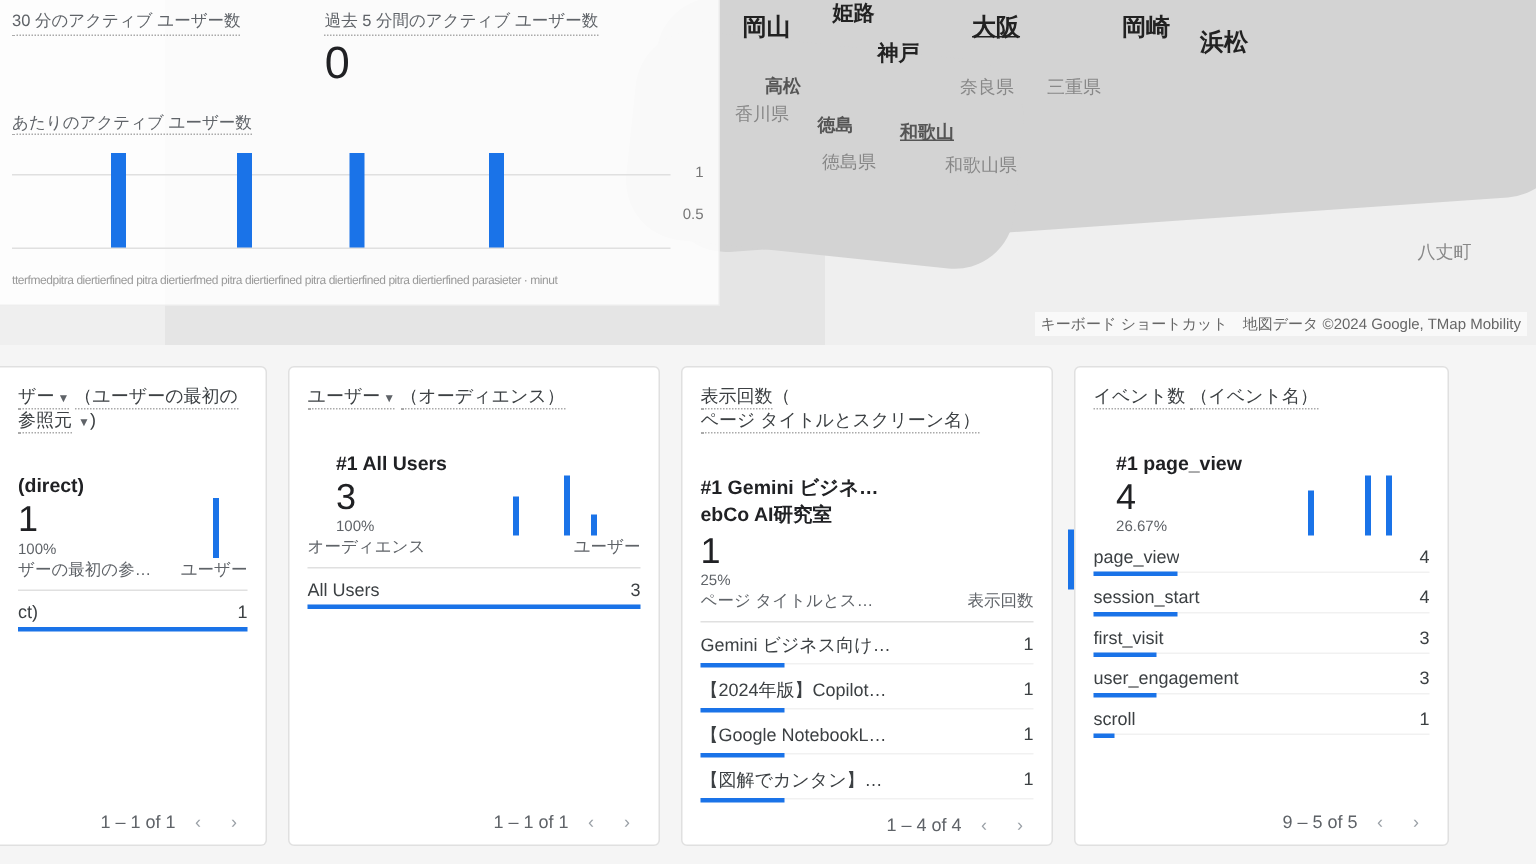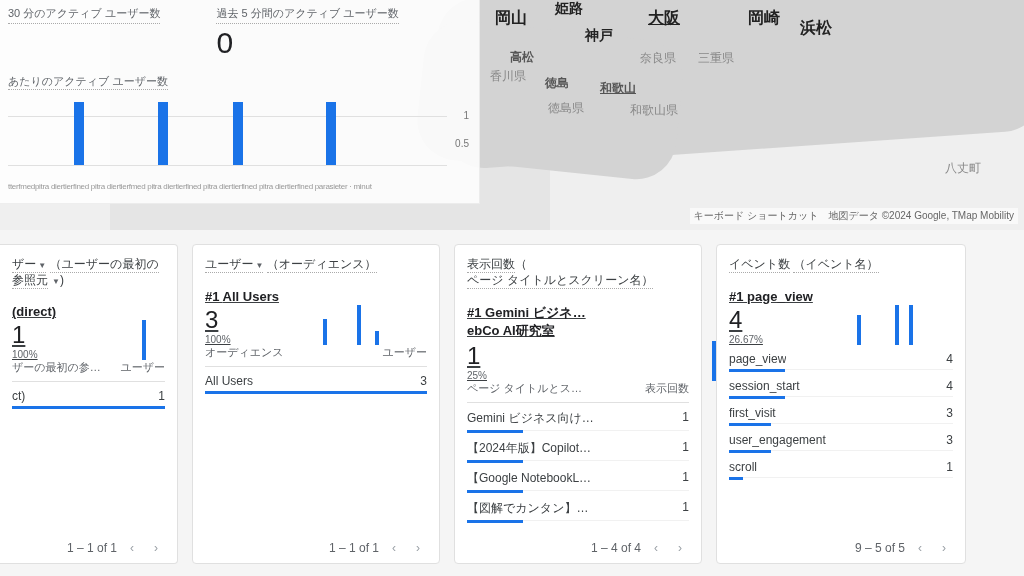--- a/index.html
+++ b/index.html
@@ -110,21 +110,21 @@
   }
   .card.first { border-left: none; border-top-left-radius: 0; border-bottom-left-radius: 0; width: 178px;}
   .card.last  { width: 250px; }
   .card .title {
     font-size: 12px; color: #3c4043;
     line-height: 1.3;
   }
   .card .title .dotted { border-bottom: 1px dotted #aaa; padding-bottom:1px;}
   .card .title .arrow { font-size:10px; color:#5f6368; padding-left:2px;}
 
-  .rank-row { display:flex; align-items:flex-end; justify-content:flex-start; margin-top:16px;text-decoration:underline;}
+  .rank-row { display:flex; align-items:flex-end; justify-content:center; margin-top:28px;}
   .rank-left { }
   .rank-label { font-size:13px; font-weight:600; color:#202124;}
   .rank-value { font-size:24px; color:#202124; margin-top:2px;}
   .rank-pct { font-size:10px; color:#5f6368; }
   .spark { width:110px; height:44px; position:relative; }
   .spark .sb { position:absolute; bottom:0; width:4px; background:#1a73e8;}
 
   .thead { display:flex; justify-content:space-between; font-size:11px; color:#5f6368; border-bottom:1px solid #e0e0e0; padding-bottom:6px;}
   .trow { display:flex; justify-content:space-between; font-size:12px; padding:7px 0 3px 0; border-bottom:1px solid #f1f1f1; }
   .trow .k { color:#3c4043; white-space:nowrap; overflow:hidden; text-overflow:ellipsis; max-width:160px; }

